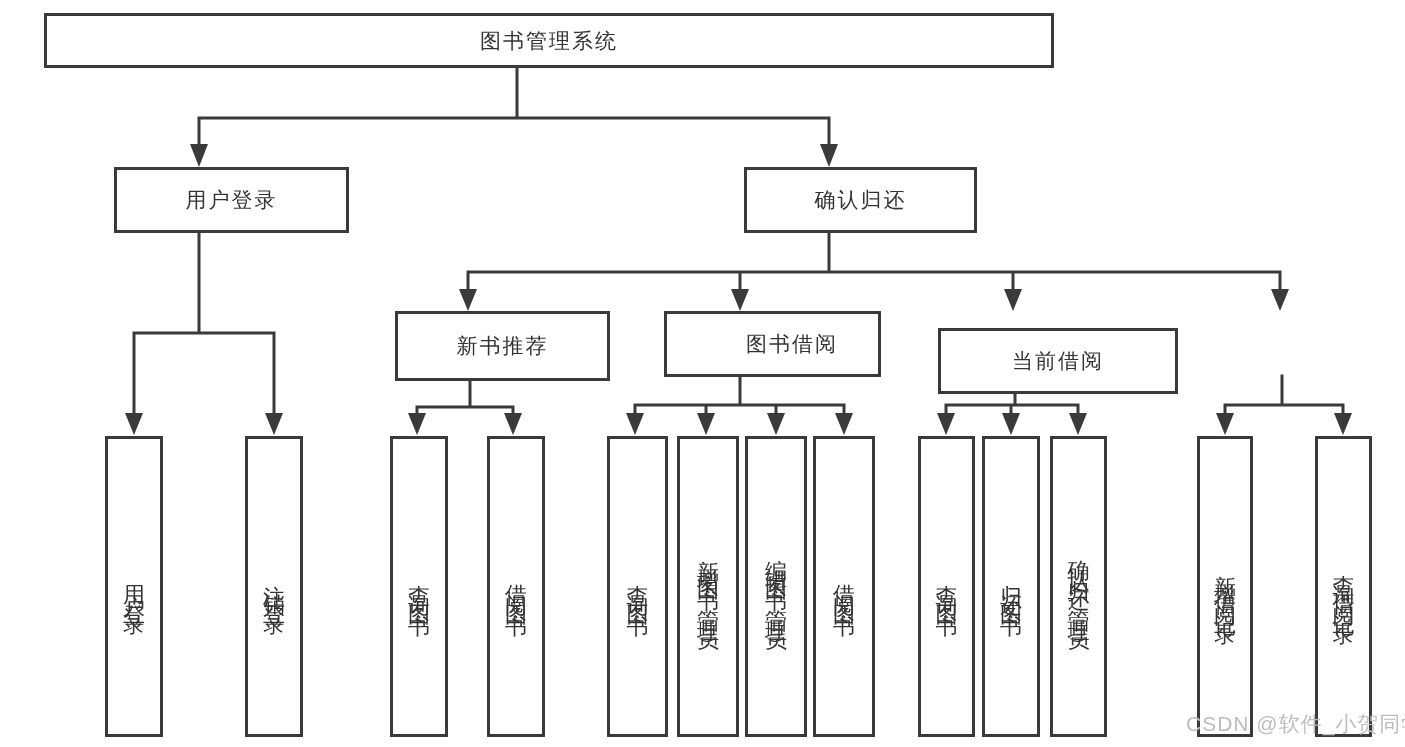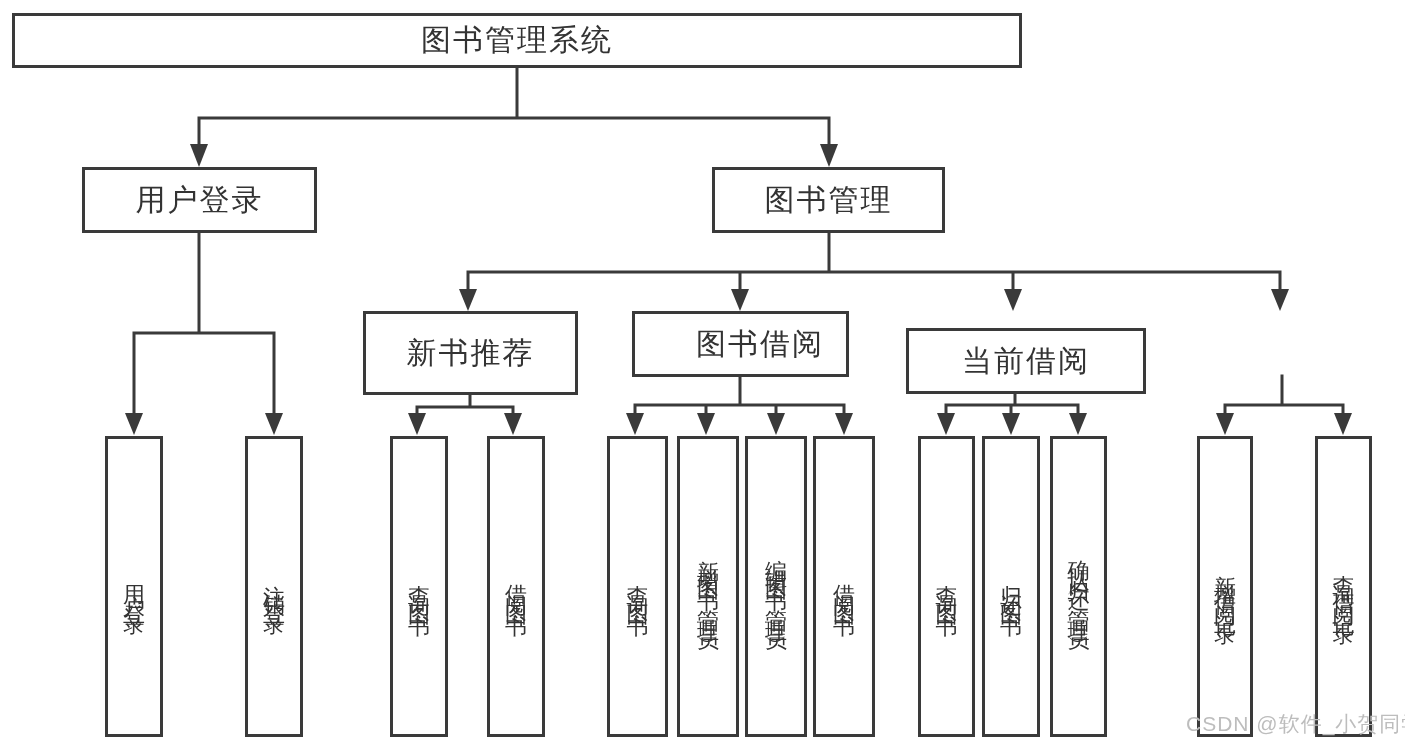--- a/index.html
+++ b/index.html
@@ -17,24 +17,25 @@
     width: 1405px; height: 747px;
   }
   .hbox {
     position: absolute;
     box-sizing: border-box;
     border: 3px solid #3a3a3a;
     background: #ffffff;
     display: flex;
     align-items: center;
     justify-content: center;
-    font-size: 30px;
+    font-size: 21px;
     letter-spacing: 2px;
     color: #333333;
     white-space: nowrap;
+    margin-left: 32px;
   }
   .vbox {
     position: absolute;
     box-sizing: border-box;
     border: 3px solid #3a3a3a;
     background: #ffffff;
     display: flex;
     align-items: center;
     justify-content: center;
     writing-mode: vertical-rl;
@@ -99,23 +100,23 @@
       <polygon points="1002,413 1020,413 1011,435"></polygon>
       <polygon points="1069,413 1087,413 1078,435"></polygon>
       <polygon points="1216,413 1234,413 1225,435"></polygon>
       <polygon points="1334,413 1352,413 1343,435"></polygon>
     </g>
   </svg>
 
   <div class="hbox" style="left:12px; top:13px; width:1010px; height:55px;">图书管理系统</div>
 
   <div class="hbox" style="left:82px; top:167px; width:235px; height:66px;">用户登录</div>
-  <div class="hbox" style="left:712px; top:167px; width:233px; height:66px;">图书管理</div>
+  <div class="hbox" style="left:712px; top:167px; width:233px; height:66px;">确认归还</div>
 
-  <div class="hbox" style="left:363px; top:311px; width:215px; height:84px;font-family:Liberation Mono, monospace;">新书推荐</div>
+  <div class="hbox" style="left:363px; top:311px; width:215px; height:70px;font-family:Liberation Mono, monospace;">新书推荐</div>
   <div class="hbox" style="left:632px; top:311px; width:217px; height:66px;padding-left:39px;">图书借阅</div>
   <div class="hbox" style="left:906px; top:328px; width:240px; height:66px;">当前借阅</div>
 
   <div class="vbox" style="left:105px; width:58px;">用户登录</div>
   <div class="vbox" style="left:245px; width:58px;">注销登录</div>
 
   <div class="vbox" style="left:390px; width:58px;">查询图书</div>
   <div class="vbox" style="left:487px; width:58px;">借阅图书</div>
 
   <div class="vbox" style="left:607px; width:61px;">查询图书</div>

